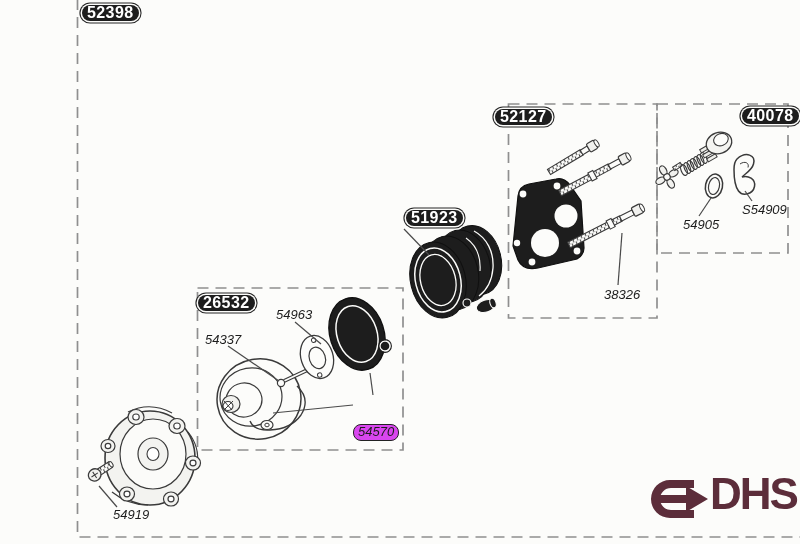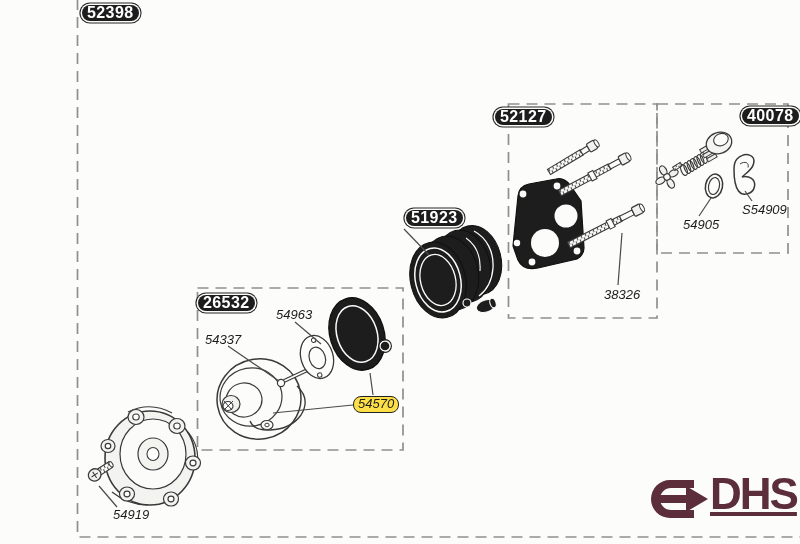--- a/index.html
+++ b/index.html
@@ -18,28 +18,28 @@
     box-shadow:0 0 0 1.5px #fcfcfa, 0 0 0 2.6px #262626;
     cursor:pointer;
   }
   .plabel{
     position:absolute;
     font-style:italic;font-size:13px;line-height:15px;color:#1c1c1c;
     white-space:nowrap;
   }
   .wbadge{
     position:absolute;
-    background:#fde047;border:1.6px solid #222;border-radius:8px;
+    background:#d946ef;border:1.6px solid #222;border-radius:8px;
     font-style:italic;font-size:13px;line-height:14px;color:#1c1c1c;
-    padding:0 4px 1px 4px;cursor:pointer;
+    padding:0 4px 1px 4px;cursor:pointer;margin-top:28px;
   }
   .dhs-text{
     position:absolute;left:710px;top:472px;
     font-size:44px;line-height:1;font-weight:bold;
-    letter-spacing:-2px;color:#5c2d3a;text-decoration:underline;
+    letter-spacing:-2px;color:#5c2d3a;
   }
 </style>
 </head>
 <body>
 
 <svg width="800" height="544" viewBox="0 0 800 544">
   <defs>
     <pattern id="thr" width="4.5" height="14" patternUnits="userSpaceOnUse">
       <rect width="4.5" height="14" fill="#fcfcfa"></rect>
       <line x1="3.5" y1="0" x2="1" y2="14" stroke="#3a3a3a" stroke-width="1"></line>

